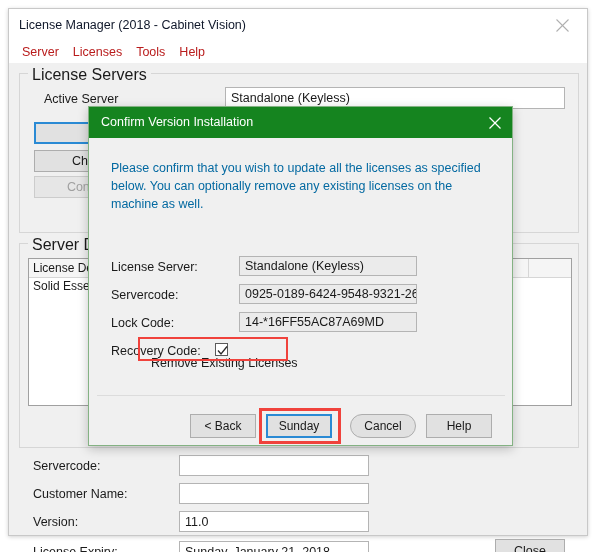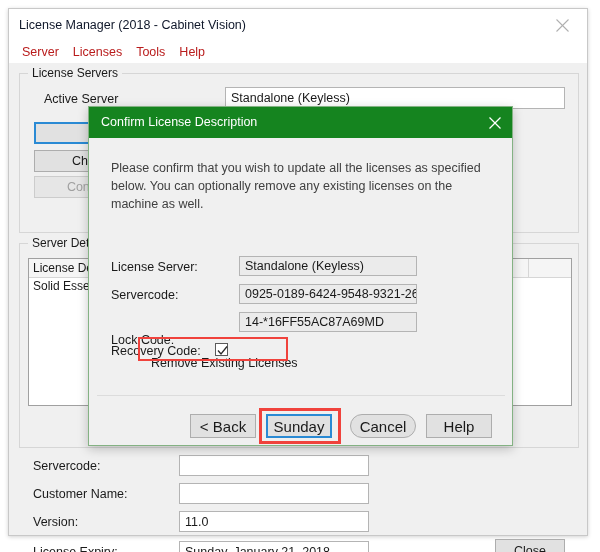--- a/index.html
+++ b/index.html
@@ -98,21 +98,21 @@
     position: absolute;
     border: 1px solid #d6d6d6;
     box-sizing: border-box;
   }
   .groupbox-title {
     position: absolute;
     top: -8px;
     left: 8px;
     background: #f0f0f0;
     padding: 0 4px;
-    font-size: 12px;
+    font-size: 16px;
     color: #1a1a1a;
     white-space: nowrap;
   }
 
   #grp-license-servers {
     left: 10px;
     top: 10px;
     width: 560px;
     height: 160px;
   }
@@ -271,21 +271,21 @@
     bottom: 0;
     background: #f0f0f0;
   }
 
   #dialog-message {
     position: absolute;
     left: 22px;
     top: 22px;
     width: 370px;
     font-size: 12.5px;
-    color: #404040;
+    color: #0369a1;
     line-height: 1.42;
   }
 
   .dlg-label {
     position: absolute;
     left: 22px;
     font-size: 12.5px;
     color: #1a1a1a;
     white-space: nowrap;
   }
@@ -351,21 +351,21 @@
   }
 
   .dlg-btn {
     position: absolute;
     top: 414px;
     width: 66px;
     height: 24px;
     background: #e1e1e1;
     border: 1px solid #adadad;
     box-sizing: border-box;
-    font-size: 15px;
+    font-size: 12px;
     color: #1a1a1a;
     display: flex;
     align-items: center;
     justify-content: center;
     cursor: default;
     white-space: nowrap;
   }
   #btn-finish {
     border: 2px solid #2a8ad4;
   }
@@ -452,39 +452,39 @@
       <div class="textbox" style="left:170px; top:478px; width:190px; height:21px;">Sunday, January 21, 2018</div>
 
       <div class="winbtn" style="left:486px; top:476px; width:70px; height:24px;">Close</div>
 
     </div>
   </div>
 
   <div id="dialog">
 
     <div id="dialog-titlebar">
-      <div id="dialog-title">Confirm License Description</div>
+      <div id="dialog-title">Confirm Version Installation</div>
       <div id="dialog-close">
         <svg width="12" height="12" viewBox="0 0 12 12" aria-hidden="true">
           <line x1="0.5" y1="0.5" x2="11.5" y2="11.5" stroke="#ffffff" stroke-width="1.2"></line>
           <line x1="11.5" y1="0.5" x2="0.5" y2="11.5" stroke="#ffffff" stroke-width="1.2"></line>
         </svg>
       </div>
     </div>
 
     <div id="dialog-body">
       <div id="dialog-message">Please confirm that you wish to update all the licenses as specified below. You can optionally remove any existing licenses on the machine as well.</div>
 
       <div class="dlg-label" style="top:122px;">License Server:</div>
       <div class="dlg-box" style="top:118px;">Standalone (Keyless)</div>
 
       <div class="dlg-label" style="top:150px;">Servercode:</div>
       <div class="dlg-box" style="top:146px;">0925-0189-6424-9548-9321-2660</div>
 
-      <div class="dlg-label" style="top:178px;margin-top:17px;">Lock Code:</div>
+      <div class="dlg-label" style="top:178px;">Lock Code:</div>
       <div class="dlg-box" style="top:174px;">14-*16FF55AC87A69MD</div>
 
       <div class="dlg-label" style="top:206px;">Recovery Code:</div>
     </div>
   </div>
 
   <div id="remove-existing-row">
     <span id="remove-existing-box">
       <svg width="11" height="11" viewBox="0 0 11 11" aria-hidden="true">
         <polyline points="1,5.5 4,9 10,1.5" fill="none" stroke="#2d2d2d" stroke-width="1.3"></polyline>

